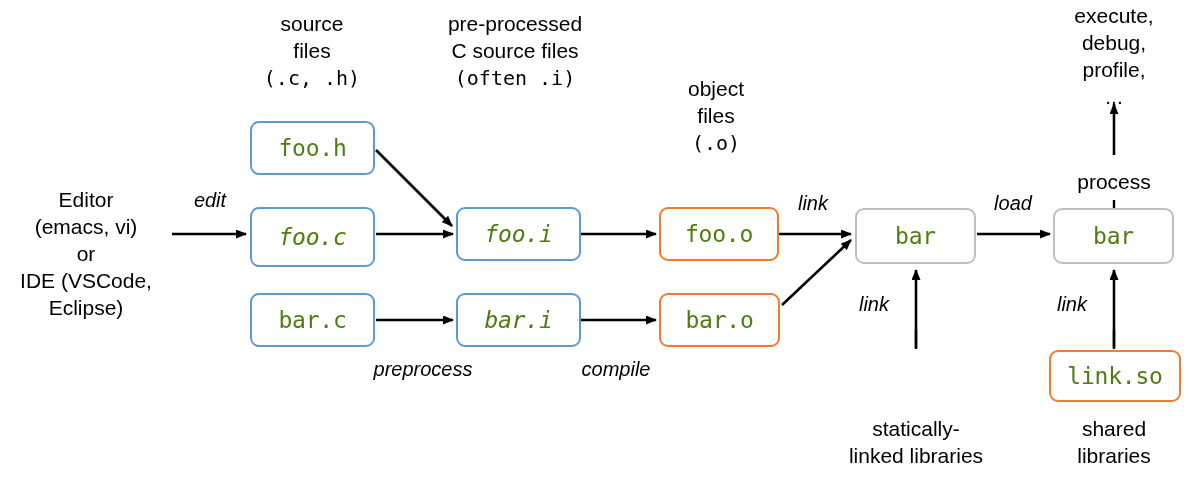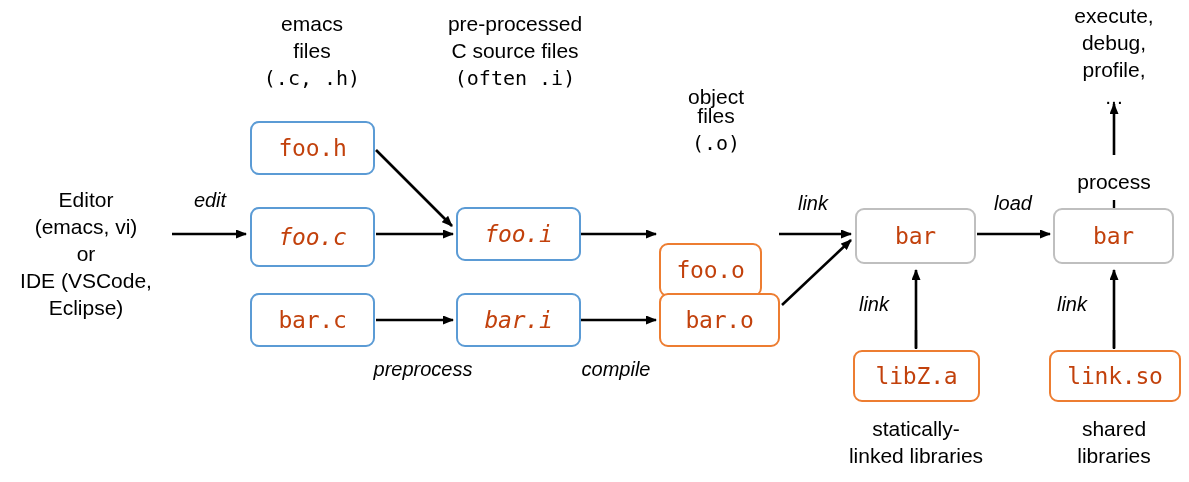--- a/index.html
+++ b/index.html
@@ -27,21 +27,21 @@
     position: absolute;
     box-sizing: border-box;
     border: 2px solid #5b9bd5;
     border-radius: 9px;
     background: #ffffff;
     display: flex;
     align-items: center;
     justify-content: center;
     font-family: "DejaVu Sans Mono", monospace;
     font-size: 23px;
-    color: #c2410c;
+    color: #4d7c0f;
     letter-spacing: -0.2px;
   }
   .node.orange { border-color: #ed7d31; }
   .node.gray   { border-color: #bfbfbf; }
   .node.italic { font-style: italic; }
   .lbl {
     position: absolute;
     color: #000000;
     font-size: 21px;
     line-height: 27px;
@@ -98,29 +98,29 @@
     <line x1="916" y1="330" x2="916" y2="349" stroke="#000000" stroke-width="2.4"></line>
     <line x1="1114" y1="330" x2="1114" y2="349" stroke="#000000" stroke-width="2.4"></line>
   </svg>
 
   <div class="lbl" style="left:2px; top:186px; width:168px;">Editor
 (emacs, vi)
 or
 IDE (VSCode,
 Eclipse)</div>
 
-  <div class="lbl" style="left:238px; top:10px; width:148px;">emacs</div>
+  <div class="lbl" style="left:238px; top:10px; width:148px;">source</div>
   <div class="lbl" style="left:238px; top:37px; width:148px;">files</div>
   <div class="lbl mono" style="left:238px; top:65px; width:148px;">(.c, .h)</div>
 
   <div class="lbl" style="left:425px; top:10px; width:180px;">pre-processed</div>
   <div class="lbl" style="left:425px; top:37px; width:180px;">C source files</div>
   <div class="lbl mono" style="left:425px; top:65px; width:180px;">(often .i)</div>
 
-  <div class="lbl" style="left:645px; top:75px; width:142px;margin-top:8px;">object</div>
+  <div class="lbl" style="left:645px; top:75px; width:142px;">object</div>
   <div class="lbl" style="left:645px; top:102px; width:142px;">files</div>
   <div class="lbl mono" style="left:645px; top:130px; width:142px;">(.o)</div>
 
   <div class="lbl" style="left:1043px; top:168px; width:142px;">process</div>
   <div class="lbl" style="left:1043px; top:2px; width:142px;">execute,
 debug,
 profile,
 ...</div>
 
   <div class="lbl" style="left:836px; top:415px; width:160px;">statically-
@@ -139,25 +139,24 @@
   <div class="node" style="left:250px; top:121px; width:125px; height:54px;">foo.h</div>
 
   <div class="node" style="left:250px; top:207px; width:125px; height:60px;font-style:italic;">foo.c</div>
 
   <div class="node" style="left:250px; top:293px; width:125px; height:54px;">bar.c</div>
 
   <div class="node italic" style="left:456px; top:207px; width:125px; height:54px;">foo.i</div>
 
   <div class="node italic" style="left:456px; top:293px; width:125px; height:54px;">bar.i</div>
 
-  <div class="node orange" style="left:659px; top:207px; width:103px; height:54px;margin-top:36px;">foo.o</div>
+  <div class="node orange" style="left:659px; top:207px; width:120px; height:54px;">foo.o</div>
 
   <div class="node orange" style="left:659px; top:293px; width:121px; height:54px;">bar.o</div>
 
   <div class="node gray" style="left:855px; top:208px; width:121px; height:56px;">bar</div>
 
   <div class="node gray" style="left:1053px; top:208px; width:121px; height:56px;">bar</div>
 
-  <div class="node orange" style="left:853px; top:350px; width:127px; height:52px;">libZ.a</div>
 
   <div class="node orange" style="left:1049px; top:350px; width:132px; height:52px;">link.so</div>
 
 </div>
 
 </body></html>

